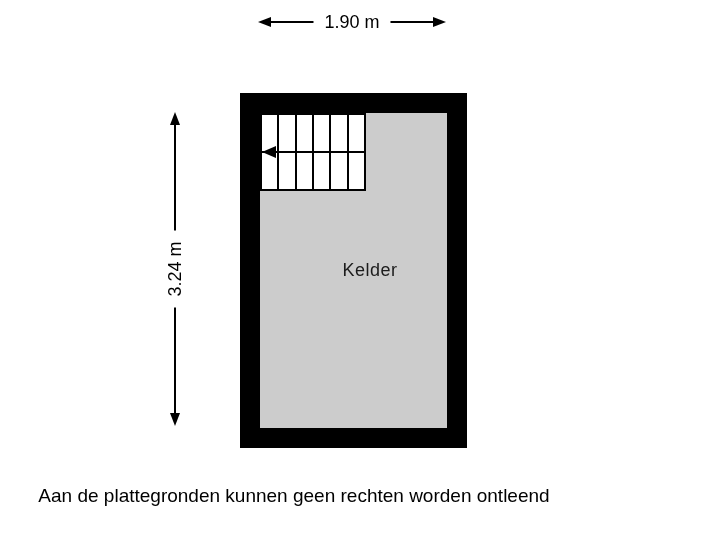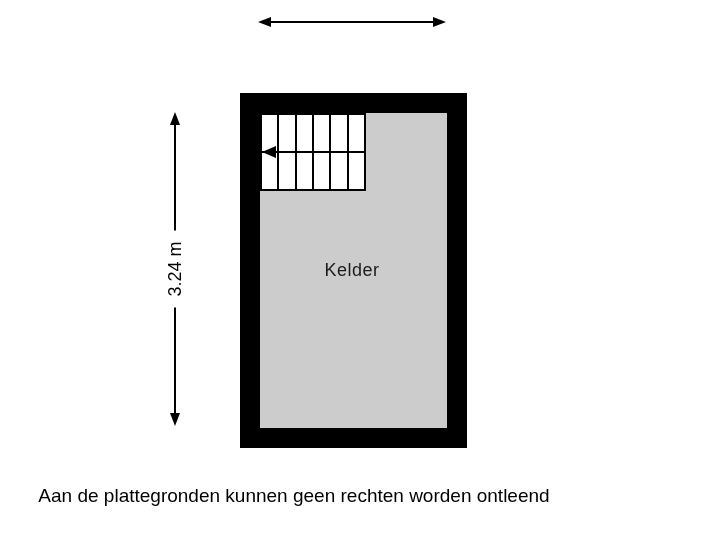--- a/index.html
+++ b/index.html
@@ -21,21 +21,21 @@
     left: 240px; top: 93px;
     width: 227px; height: 355px;
     background: var(--wall, #000000);
   }
   .room-floor {
     position: absolute;
     left: 20px; top: 20px; right: 20px; bottom: 20px;
     background: var(--floor, #cccccc);
   }
   .room-label {
-    left: 352px; top: 270px;
+    left: 370px; top: 270px;
     transform: translate(-50%, -50%);
     font-size: 18px;
     letter-spacing: 0.5px;
     color: #1c1c1c;
     white-space: nowrap;
   }
 
   
   .staircase {
     left: 260px; top: 113px;
@@ -135,20 +135,21 @@
     color: #000000;
   }
 </style>
 </head>
 <body>
 
 <div class="abs dim dim-h">
   <div class="tip tip-left"></div>
   <div class="dim-line"></div>
   <div class="tip tip-right"></div>
+  <div class="dim-label">1.90 m</div>
 </div>
 
 <div class="abs dim dim-v">
   <div class="tip tip-up"></div>
   <div class="dim-line"></div>
   <div class="tip tip-down"></div>
   <div class="dim-label">3.24 m</div>
 </div>
 
 <div class="abs room-outer">

